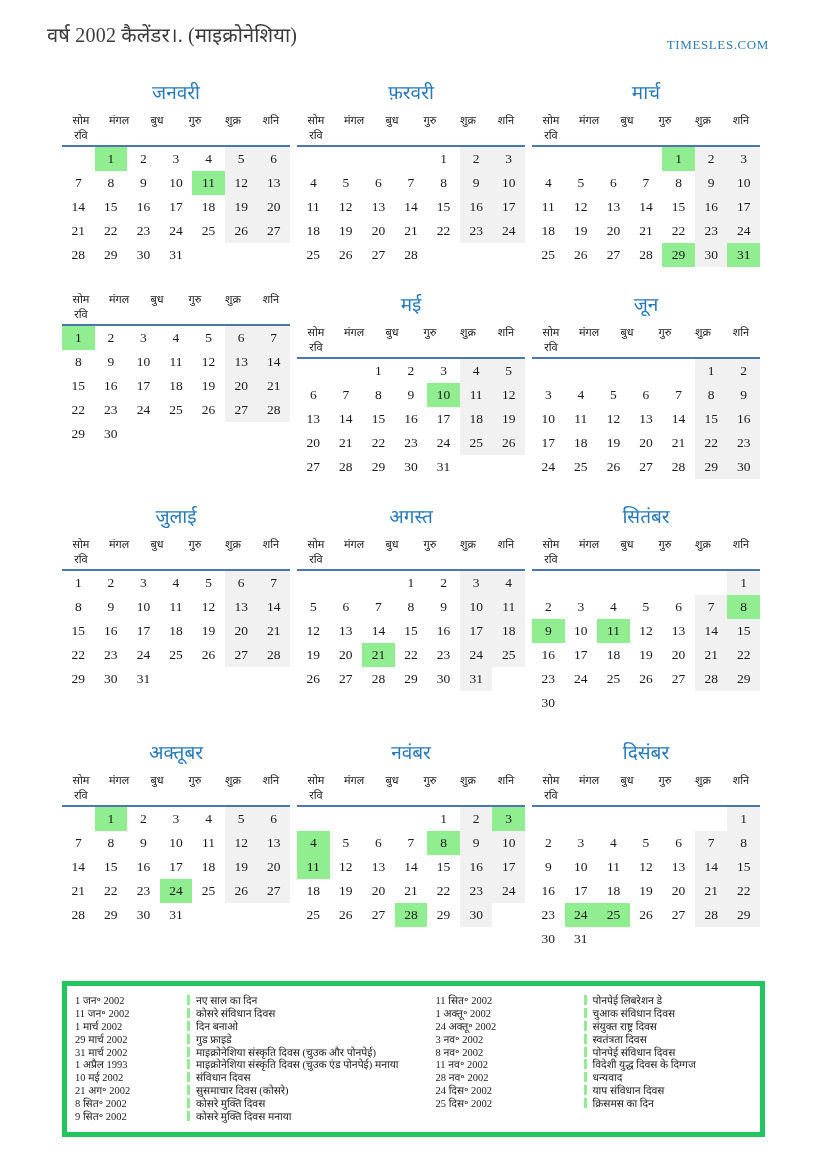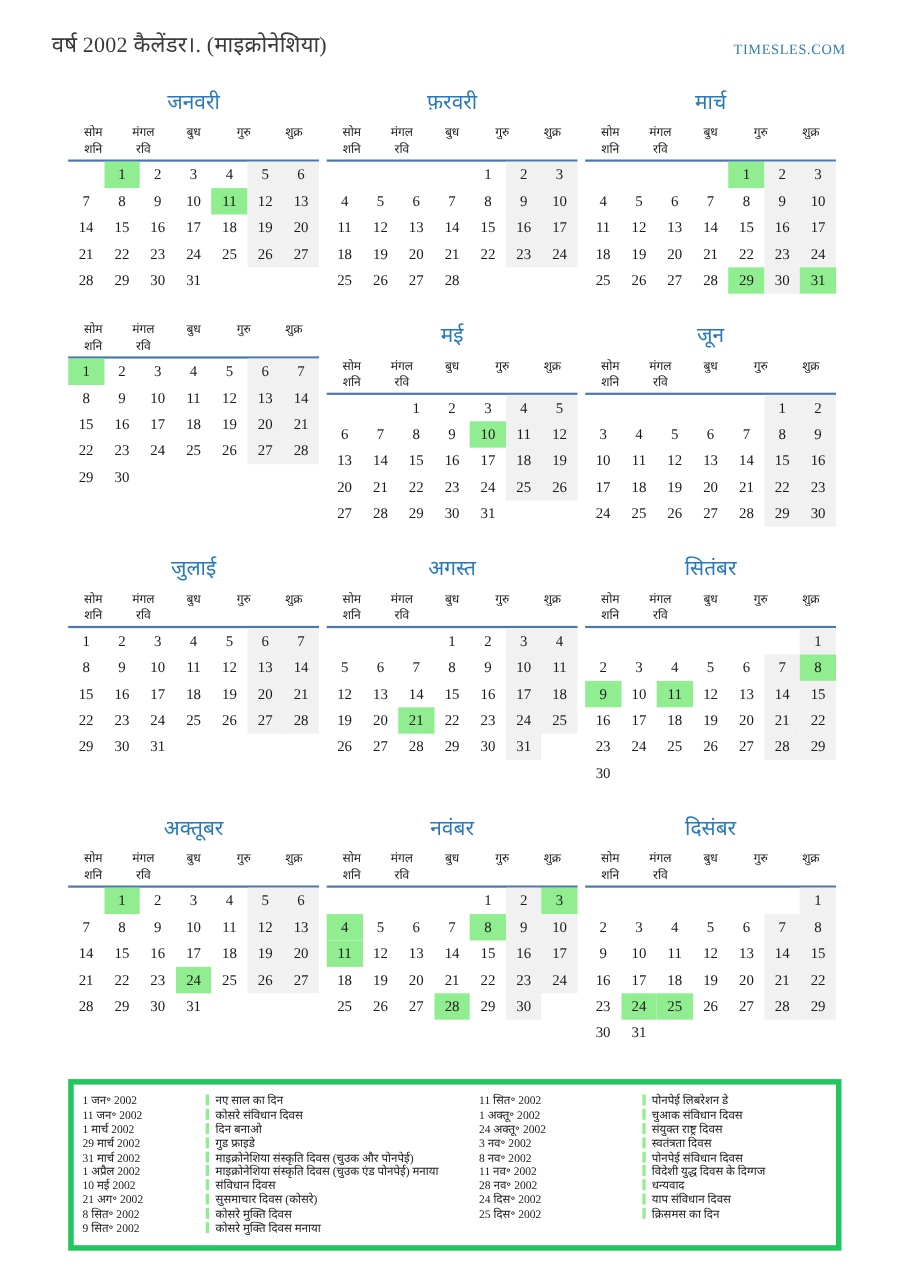--- a/index.html
+++ b/index.html
@@ -8,21 +8,21 @@
     width:827px; height:1169px;
     font-family:"Liberation Serif", "DejaVu Serif", serif;
     color:#1f1f1f;
     position:relative;
     overflow:hidden;
   }
   .page { width:827px; height:1169px; position:relative; }
 
   
   .header {
-    display:flex; justify-content:space-between; align-items:flex-end;
+    display:flex; justify-content:space-between; align-items:center;
     padding:16px 58px 0 47px;
   }
   .page-title { font-size:20px; color:#3a3a3a; letter-spacing:0.2px; }
   .brand-link {
     font-size:13px; color:#2e7fb0; text-decoration:none;
     letter-spacing:0.6px; margin-top:21px;
   }
 
   
   .calendar-grid {
@@ -32,21 +32,21 @@
     align-items:flex-start;
   }
   .month {
     width:228px; margin-right:7px; margin-bottom:24px;
   }
   .month-title {
     text-align:center; color:#2779b9; font-size:19px;
     margin-bottom:7px;
   }
   .dow-row {
-    display:grid; grid-template-columns:repeat(5,1fr);
+    display:grid; grid-template-columns:repeat(6,1fr);
     border-bottom:2px solid #4a77ad; padding-bottom:3px;
   }
   .dow {
     text-align:center; font-size:11px; color:#1a1a1a; white-space:nowrap; overflow:hidden;
   }
   .week { display:grid; grid-template-columns:repeat(7,1fr); }
   .day-cell {
     height:24px; line-height:24px; text-align:center;
     font-size:13.5px; color:#1a1a1a;
   }
@@ -807,21 +807,21 @@
           <span class="legend-date">29 मार्च 2002</span>
           <span class="legend-bar"></span>
           <span class="legend-name">गुड फ्राइडे</span>
         </div>
         <div class="legend-row">
           <span class="legend-date">31 मार्च 2002</span>
           <span class="legend-bar"></span>
           <span class="legend-name">माइक्रोनेशिया संस्कृति दिवस (चुउक और पोनपेई)</span>
         </div>
         <div class="legend-row">
-          <span class="legend-date">1 अप्रैल 2002</span>
+          <span class="legend-date">1 अप्रैल 1993</span>
           <span class="legend-bar"></span>
           <span class="legend-name">माइक्रोनेशिया संस्कृति दिवस (चुउक एंड पोनपेई) मनाया</span>
         </div>
         <div class="legend-row">
           <span class="legend-date">10 मई 2002</span>
           <span class="legend-bar"></span>
           <span class="legend-name">संविधान दिवस</span>
         </div>
         <div class="legend-row">
           <span class="legend-date">21 अग॰ 2002</span>

